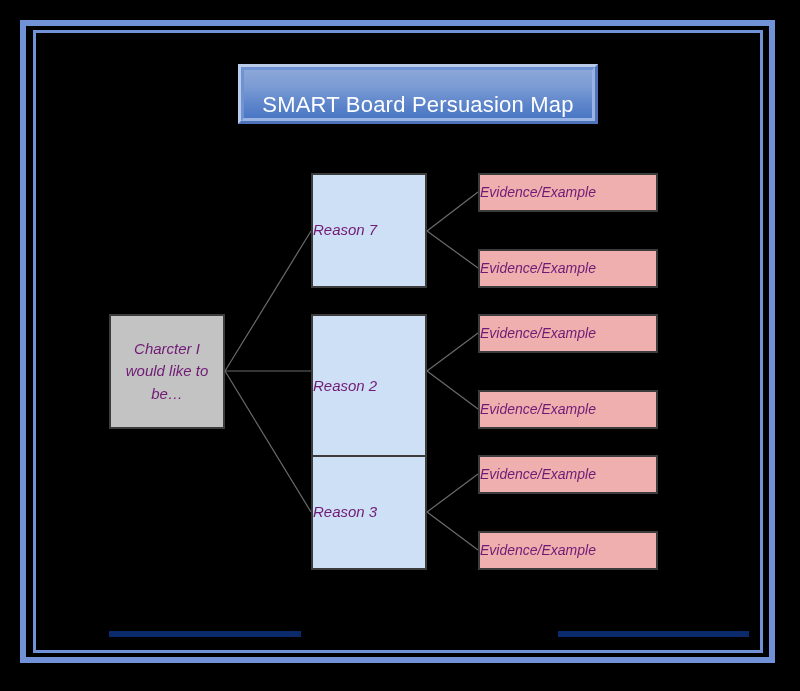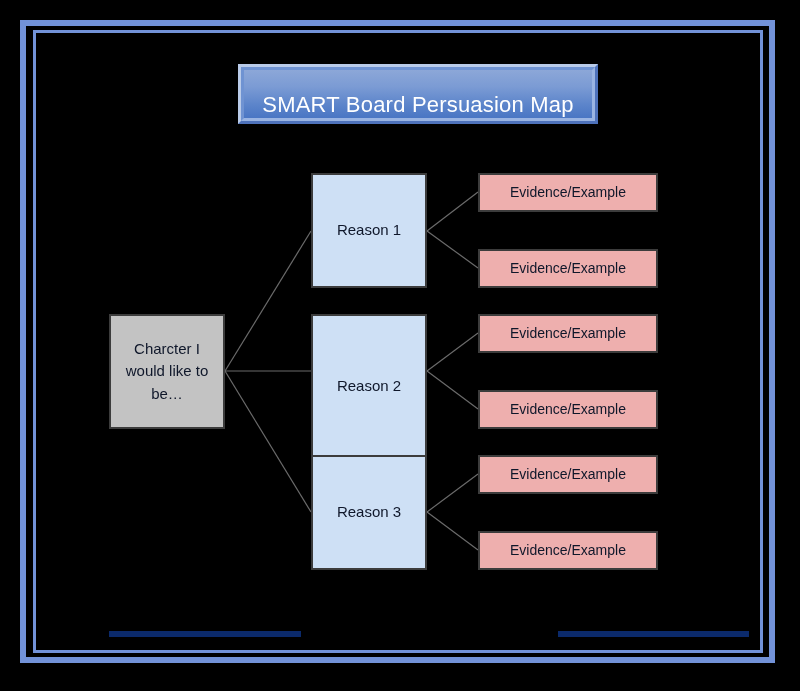--- a/index.html
+++ b/index.html
@@ -65,24 +65,25 @@
     height: 691px;
   }
 
   
   .node {
     position: absolute;
     box-sizing: border-box;
     border: 2px solid #3c3c3c;
     display: flex;
     align-items: center;
-    justify-content: center;
+    justify-content: flex-start;
     text-align: center;
-    color: #0f172a;
+    color: #701a75;
     line-height: 1.5;
+    font-style: italic;
   }
   .node.root {
     background: #c3c3c3;
     font-size: 15px;
     padding: 0 8px;
   }
   .node.reason {
     background: #cee0f5;
     font-size: 15px;
   }
@@ -135,21 +136,21 @@
       <line x1="427" y1="512" x2="478" y2="474"></line>
       <line x1="427" y1="512" x2="478" y2="550"></line>
     </g>
   </svg>
 
   <div class="node root" style="left:109px; top:314px; width:116px; height:115px;">
     <span>Charcter I would like to be…</span>
   </div>
 
   <div class="node reason" style="left:311px; top:173px; width:116px; height:115px;">
-    <span>Reason 1</span>
+    <span>Reason 7</span>
   </div>
   <div class="node reason" style="left:311px; top:314px; width:116px; height:144px;">
     <span>Reason 2</span>
   </div>
   <div class="node reason" style="left:311px; top:455px; width:116px; height:115px;">
     <span>Reason 3</span>
   </div>
 
   <div class="node evidence" style="left:478px; top:173px; width:180px; height:39px;">
     <span>Evidence/Example</span>

